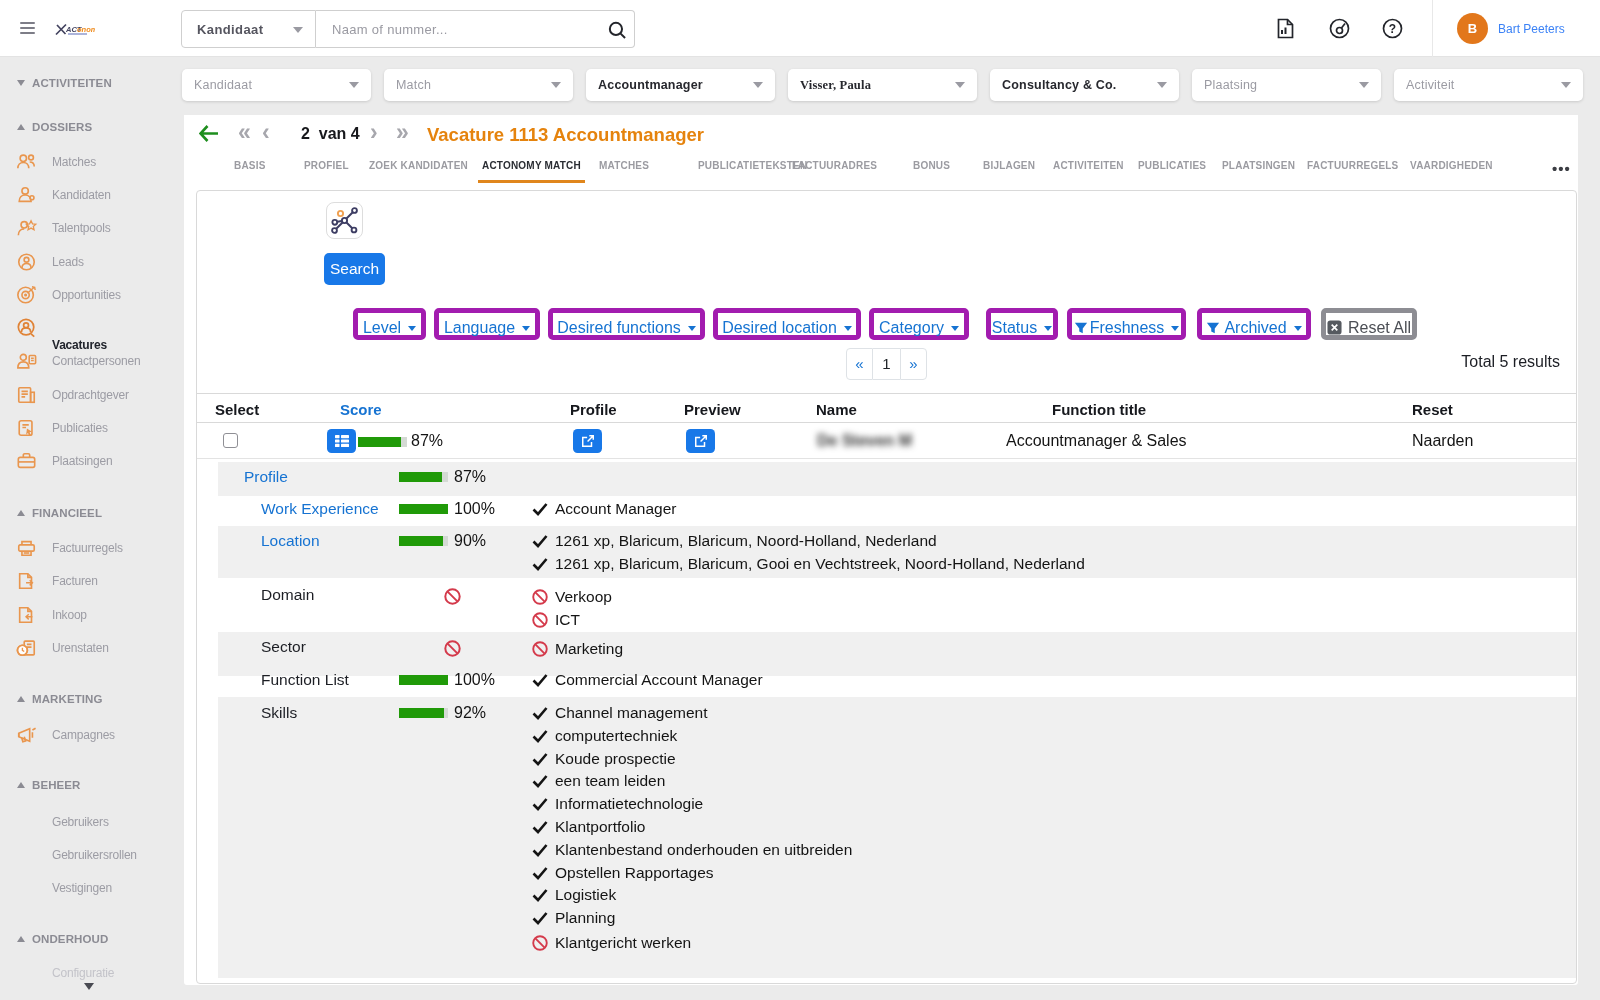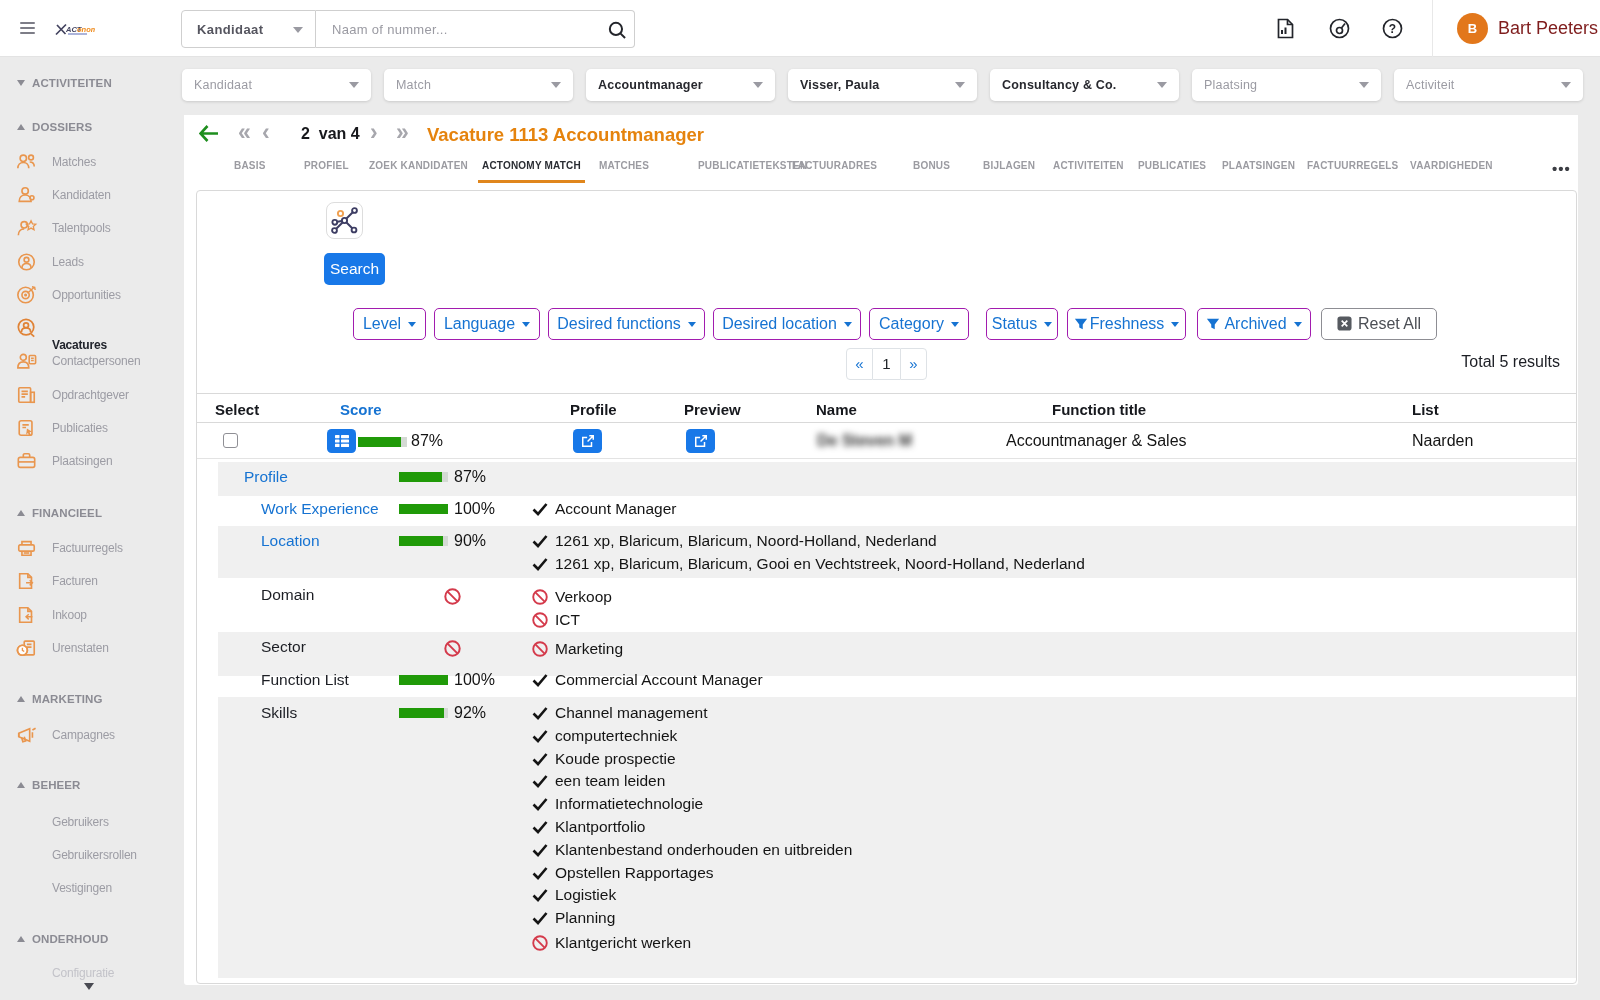--- a/index.html
+++ b/index.html
@@ -42,21 +42,21 @@
 .pagarrow { font-size:23px; font-weight:bold; color:#a7a7ad; }
 .title { position:absolute; left:243px; top:9px; font-size:18.5px; font-weight:bold; color:#e5830d; }
 .tab { position:absolute; top:45px; font-size:10px; font-weight:bold; color:#9b9ba1; letter-spacing:0.2px; white-space:nowrap; }
 .tab.active { color:#2a2d33; }
 .tab.active::after { content:""; position:absolute; left:-4px; right:-4px; top:20px; height:3px; background:#e0861c; }
 
 
 .card { position:absolute; left:12px; top:75px; width:1381px; height:794px; background:#fff; border:1px solid #d9d9d9; border-radius:4px; }
 .logobox { position:absolute; left:129px; top:11px; width:37px; height:37px; border:1px solid #ddd; border-radius:8px; background:#fff; display:flex; align-items:center; justify-content:center; }
 .btn-search { position:absolute; left:127px; top:62px; width:61px; height:32px; background:#1878e8; border-radius:5px; color:#fff; font-size:15.5px; text-align:center; line-height:31px; }
-.fbtn { position:absolute; top:117px; height:32px; border:1px solid #a21caf; border-radius:5px; color:#1673d2; font-size:16px; line-height:29px; text-align:center; background:#fff; white-space:nowrap; }
+.fbtn { position:absolute; top:117px; height:32px; border:5px solid #a21caf; border-radius:5px; color:#1673d2; font-size:16px; line-height:29px; text-align:center; background:#fff; white-space:nowrap; }
 .fbtn .caret { border-top-color:#1673d2; border-left-width:4.5px; border-right-width:4.5px; border-top-width:5px; margin-left:7px; position:relative; top:-2px; }
 .fbtn-gray { border-color:#8d8d93; color:#4c4f55; }
 .pgr { position:absolute; top:157px; left:649px; display:flex; }
 .pgr .pg { width:27px; height:32px; background:#fff; border:1px solid #dee2e6; font-size:15px; color:#1673d2; text-align:center; line-height:30px; }
 .pgr .pg.c { color:#212529; border-left:none; border-right:none; }
 .total { position:absolute; top:162px; right:16px; font-size:16px; color:#1c1e24; }
 
 
 .thead { position:absolute; top:202px; left:0; width:1379px; height:30px; border-top:1px solid #d9d9d9; border-bottom:1px solid #d9d9d9; }
 .thead div { position:absolute; top:7px; font-size:15px; font-weight:bold; color:#16181d; }
@@ -122,21 +122,21 @@
     <circle cx="10.5" cy="12.5" r="3" fill="none" stroke="#23252b" stroke-width="1.7"></circle>
     <line x1="12.5" y1="10" x2="16" y2="5.5" stroke="#23252b" stroke-width="1.7"></line>
   </svg>
   <svg class="abs" style="left:1382px;top:18px;" width="21" height="21" viewBox="0 0 21 21">
     <circle cx="10.5" cy="10.5" r="9" fill="none" stroke="#23252b" stroke-width="1.7"></circle>
     <text x="10.5" y="15" text-anchor="middle" font-size="12" font-weight="bold" fill="#23252b" font-family="Liberation Sans">?</text>
   </svg>
   <div class="abs" style="left:1432px;top:0;width:1px;height:57px;background:#e8e8e8;"></div>
   <div class="topicons" style="left:1457px;">
     <div class="avatar">B</div>
-    <span style="margin-left:10px;font-size:18px;color:#7f1d1d;">Bart Peeters</span>
+    <span style="margin-left:10px;font-size:12px;color:#3b82f6;">Bart Peeters</span>
   </div>
 </div>
 
 <div class="sidebar">
   <div class="sb-h" style="top:20px;"><span class="tri tri-dn"></span>ACTIVITEITEN</div>
   <div class="sb-h" style="top:64px;"><span class="tri tri-up"></span>DOSSIERS</div>
 
   <div class="sb-i" style="top:93px;">
     <svg viewBox="0 0 25 22">
         <g stroke="#e9964e" stroke-width="1.8" fill="none">
@@ -322,21 +322,21 @@
     <span class="caret"></span>
   </div>
 <div class="fdrop" style="left:384px;">
     <span class="t">Match</span>
     <span class="caret"></span>
   </div>
 <div class="fdrop" style="left:586px;">
     <span class="t sel">Accountmanager</span>
     <span class="caret"></span>
   </div>
-<div class="fdrop" style="left:788px;">
+<div class="fdrop" style="left:788px;font-family:Liberation Serif, serif;">
     <span class="t sel">Visser, Paula</span>
     <span class="caret"></span>
   </div>
 <div class="fdrop" style="left:990px;">
     <span class="t sel">Consultancy &amp; Co.</span>
     <span class="caret"></span>
   </div>
 <div class="fdrop" style="left:1192px;">
     <span class="t">Plaatsing</span>
     <span class="caret"></span>
@@ -400,40 +400,40 @@
     <div class="fbtn" style="left:351px;width:157px;">Desired functions<span class="caret"></span></div>
     <div class="fbtn" style="left:516px;width:148px;">Desired location<span class="caret"></span></div>
     <div class="fbtn" style="left:672px;width:100px;">Category<span class="caret"></span></div>
     <div class="fbtn" style="left:789px;width:72px;">Status<span class="caret"></span></div>
     <div class="fbtn" style="left:870px;width:119px;"><svg width="14" height="14" viewBox="0 0 16 16" style="position:relative;top:2px;margin-right:2px;">
           <path d="M1 2 h14 L10 8.5 V14 l-4-2 V8.5 z" fill="#1673d2"></path>
         </svg>Freshness<span class="caret"></span></div>
     <div class="fbtn" style="left:1000px;width:114px;"><svg width="14" height="14" viewBox="0 0 16 16" style="position:relative;top:2px;margin-right:4px;">
           <path d="M1 2 h14 L10 8.5 V14 l-4-2 V8.5 z" fill="#1673d2"></path>
         </svg>Archived<span class="caret"></span></div>
-    <div class="fbtn fbtn-gray" style="left:1124px;width:116px;"><svg width="15" height="15" viewBox="0 0 16 16" style="position:relative;top:2px;margin-right:6px;">
+    <div class="fbtn fbtn-gray" style="left:1124px;width:96px;"><svg width="15" height="15" viewBox="0 0 16 16" style="position:relative;top:2px;margin-right:6px;">
           <rect x="0.5" y="0.5" width="15" height="15" rx="3" fill="#565a60"></rect>
           <path d="M5 5 l6 6 M11 5 l-6 6" stroke="#fff" stroke-width="1.8"></path>
         </svg>Reset All</div>
 
     <div class="pgr">
       <div class="pg" style="border-radius:4px 0 0 4px;color:#1673d2;">«</div>
       <div class="pg c">1</div>
       <div class="pg" style="border-radius:0 4px 4px 0;color:#1673d2;">»</div>
     </div>
     <div class="total">Total 5 results</div>
 
     <div class="thead">
       <div style="left:18px;">Select</div>
       <div style="left:143px;color:#1673d2;">Score</div>
       <div style="left:373px;">Profile</div>
       <div style="left:487px;">Preview</div>
       <div style="left:619px;">Name</div>
       <div style="left:855px;">Function title</div>
-      <div style="left:1215px;">List</div>
+      <div style="left:1215px;">Reset</div>
     </div>
 
     <div class="trow">
       <div class="cb"></div>
       <div class="bluebtn" style="left:130px;top:6px;">
         <svg width="16" height="14" viewBox="0 0 16 14">
             <g fill="#fff">
               <rect x="1" y="1" width="4.5" height="3.2" rx="0.6"></rect>
               <rect x="1" y="5.4" width="4.5" height="3.2" rx="0.6"></rect>
               <rect x="1" y="9.8" width="4.5" height="3.2" rx="0.6"></rect>

